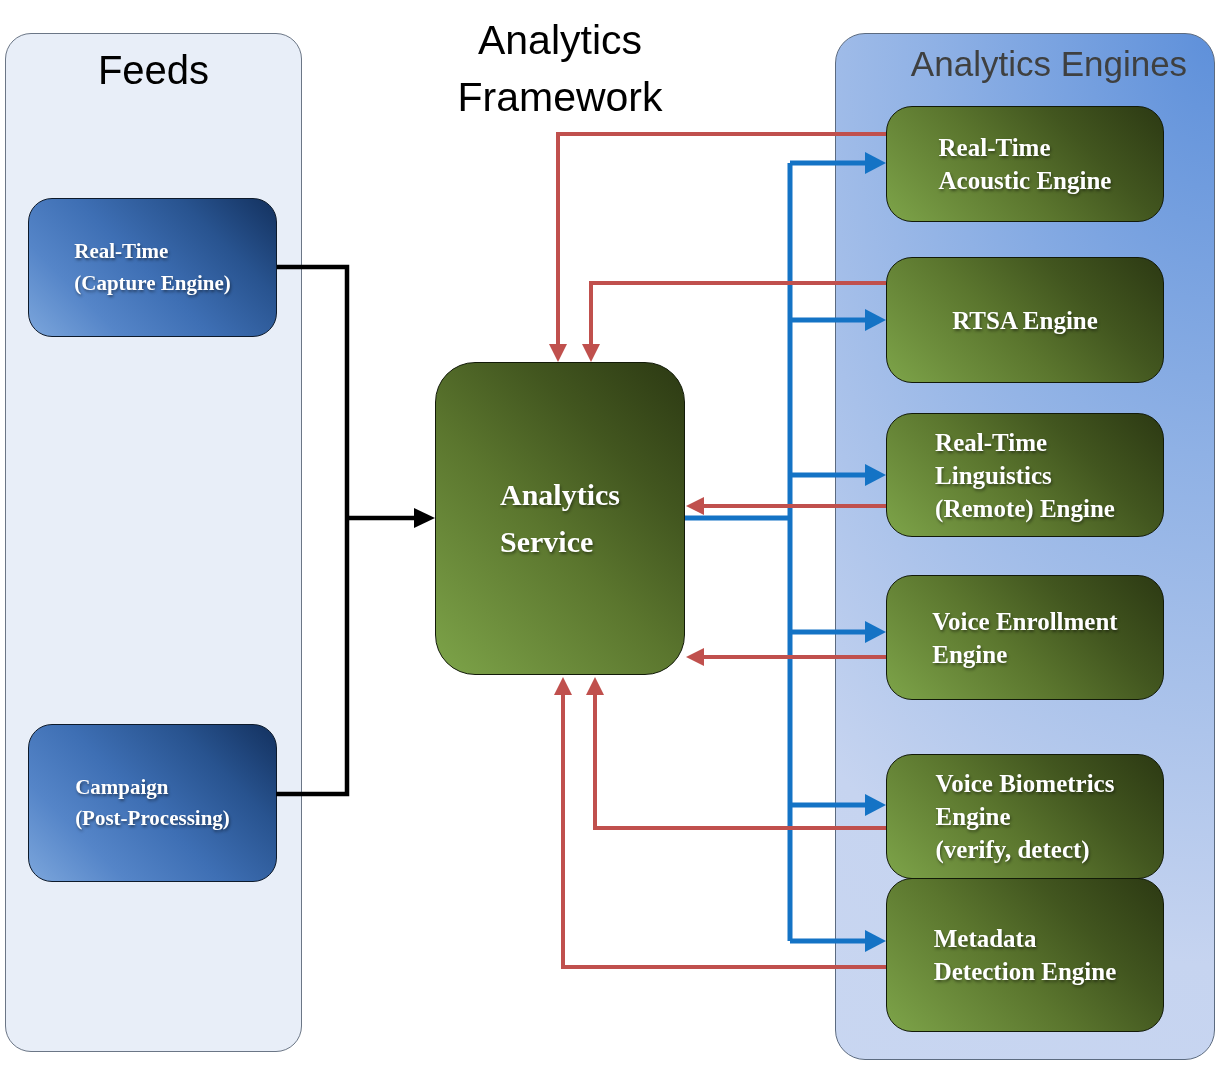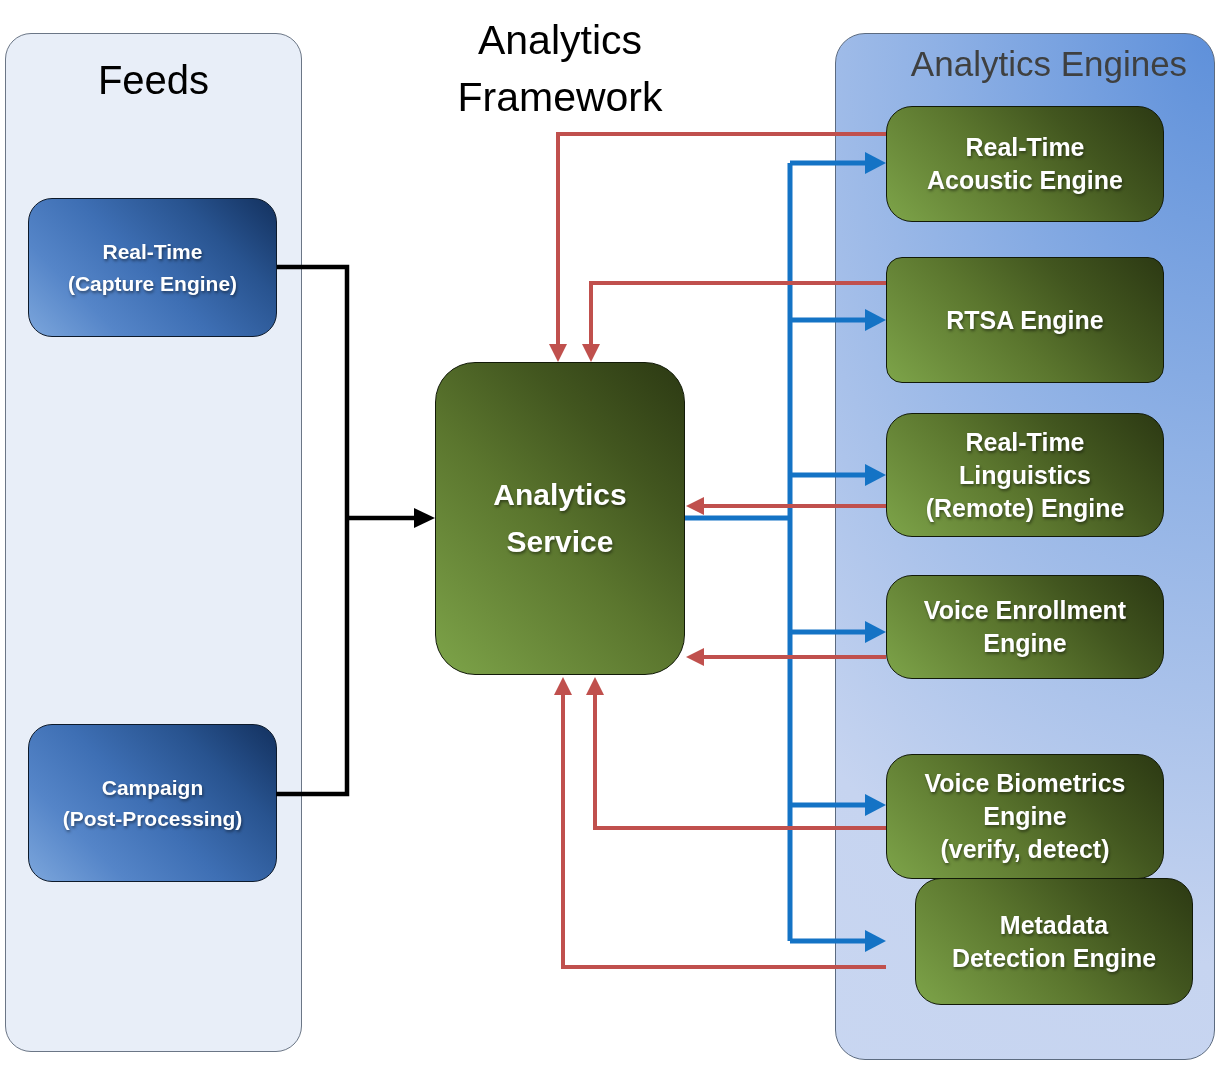--- a/index.html
+++ b/index.html
@@ -22,34 +22,35 @@
     left:835px;top:33px;width:380px;height:1027px;
     background:radial-gradient(ellipse 1000px 1500px at 100% 0%,
       #5e90da 0%, #8fb1e5 28%, #c6d4f0 62%, #ccd9f2 100%);
     border:1.6px solid #5c6b80;border-radius:30px;
     z-index:1;
   }
   .panel-title{
     width:100%;text-align:center;
     font-weight:400;color:#000;
   }
-  .feeds-panel .panel-title{padding-top:24px;font-size:40px;}
+  .feeds-panel .panel-title{padding-top:14px;font-size:40px;}
   .engines-panel .panel-title{padding-top:10px;font-size:35px;color:#3f4040;padding-left:24px;}
   
   .framework-title{
     position:absolute;left:410px;top:12px;width:300px;
     font-size:41px;line-height:57px;color:#000;
     text-align:center;white-space:pre-line;z-index:1;
   }
   
   .node{
     position:absolute;box-sizing:border-box;
     display:flex;align-items:center;justify-content:center;
-    text-align:center;color:#fff;font-weight:700;
+    text-align:left;color:#fff;font-weight:700;
     z-index:2;
+    font-family:Liberation Serif, serif;
   }
   .node .box-label{
     white-space:pre-line;
     text-shadow:1px 2px 3px rgba(0,0,0,0.45);
   }
   .feed-box{
     left:28px;width:249px;
     background:linear-gradient(225deg,
       #13315f 0%, #28538f 25%, #3e6fb4 52%, #5585c8 76%, #7ca6dc 100%);
     border:1.6px solid #0d1a2b;border-radius:24px;
@@ -66,25 +67,25 @@
   }
   .engine-box{
     left:886px;width:278px;
     background:linear-gradient(225deg,
       #2c3913 0%, #42561f 30%, #5b762e 57%, #6e8f3d 81%, #7da449 100%);
     border:1.6px solid #121a08;border-radius:26px;
     font-size:25px;line-height:1.32;
     padding:0 8px;
   }
   .e1{top:106px;height:116px;}
-  .e2{top:257px;height:126px;border-radius:16px;}
+  .e2{top:257px;height:126px;}
   .e3{top:413px;height:124px;}
-  .e4{top:575px;height:104px;}
+  .e4{top:575px;height:125px;}
   .e5{top:754px;height:125px;}
-  .e6{top:878px;height:127px;margin-left:29px;}
+  .e6{top:878px;height:154px;}
   
   .connector-layer{
     position:absolute;left:0;top:0;width:1224px;height:1066px;
     z-index:3;pointer-events:none;
   }
 </style>
 </head>
 <body>
 
 <div id="canvas">

